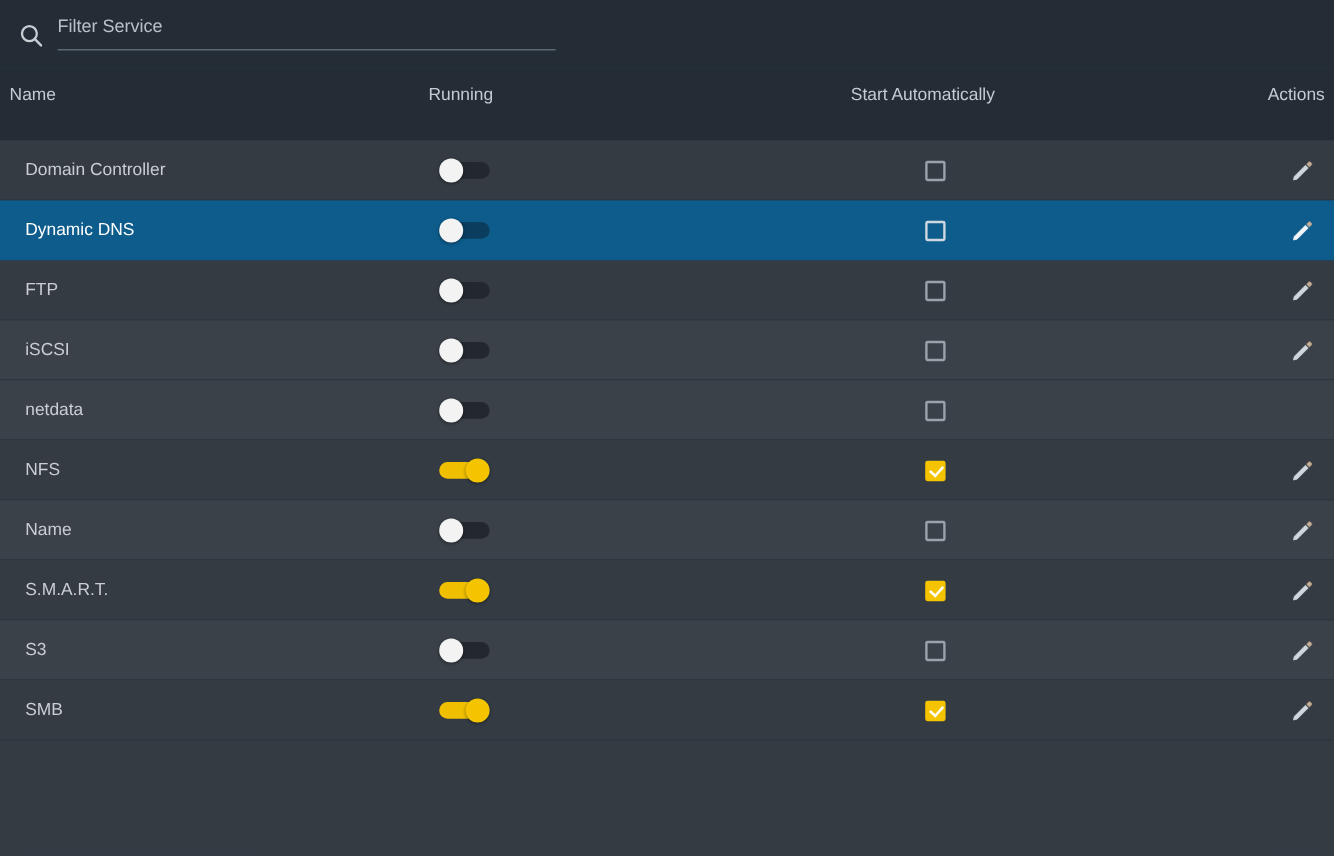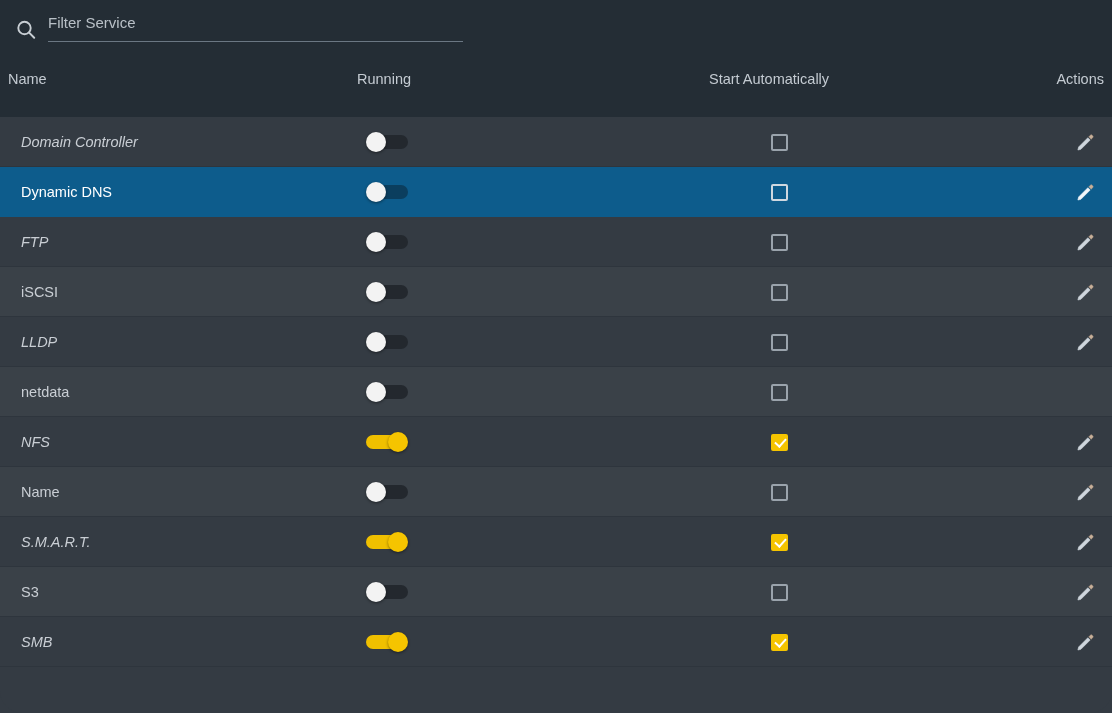--- a/index.html
+++ b/index.html
@@ -93,21 +93,21 @@
     position: relative;
     overflow: hidden;
   }
 
   .row {
     height: 50px;
     position: relative;
     border-bottom: 1px solid #2e353d;
   }
   .row.alt-a { background: #3a4148; }
-  .row.alt-b { background: #343b43; font-style: italic; }
+  .row.alt-b { background: #343b43; }
   .row.selected { background: #0d5c8c; border-bottom-color: #0d5c8c; }
 
   .cell-name {
     position: absolute;
     left: 21px;
     top: 0;
     height: 50px;
     display: flex;
     align-items: center;
     color: #c9ced4;
@@ -325,44 +325,20 @@
 
   <svg width="22" height="22" viewBox="0 0 22 22" aria-hidden="true">
     <path d="M4.6 16.0 L13.9 6.7 L16.2 9.0 L6.9 18.3 L3.9 19.0 Z" fill="#cfd6dd" stroke="#cfd6dd" stroke-width="0.6" stroke-linejoin="round"></path>
     <path d="M14.8 5.8 L16.4 4.2 C16.9 3.7 17.6 3.7 18.1 4.2 L18.8 4.9
              C19.3 5.4 19.3 6.1 18.8 6.6 L17.2 8.2 Z" fill="#c7b09a" stroke="#b49b84" stroke-width="0.5" stroke-linejoin="round"></path>
   </svg>
       </span>
           </span>
         </div>
       </div>
-      <div class="row alt-b">
-        <div class="cell-name">LLDP</div>
-        <div class="cell-toggle">
-          <span class="switch " role="switch" aria-checked="false">
-            <span class="track"></span>
-            <span class="thumb"></span>
-          </span>
-        </div>
-        <div class="cell-check">
-          <span class="checkbox " role="checkbox" aria-checked="false"></span>
-        </div>
-        <div class="cell-actions">
-          <span class="pencil-btn">
-      <span>
-
-  <svg width="22" height="22" viewBox="0 0 22 22" aria-hidden="true">
-    <path d="M4.6 16.0 L13.9 6.7 L16.2 9.0 L6.9 18.3 L3.9 19.0 Z" fill="#cfd6dd" stroke="#cfd6dd" stroke-width="0.6" stroke-linejoin="round"></path>
-    <path d="M14.8 5.8 L16.4 4.2 C16.9 3.7 17.6 3.7 18.1 4.2 L18.8 4.9
-             C19.3 5.4 19.3 6.1 18.8 6.6 L17.2 8.2 Z" fill="#c7b09a" stroke="#b49b84" stroke-width="0.5" stroke-linejoin="round"></path>
-  </svg>
-      </span>
-          </span>
-        </div>
-      </div>
       <div class="row alt-a">
         <div class="cell-name">netdata</div>
         <div class="cell-toggle">
           <span class="switch " role="switch" aria-checked="false">
             <span class="track"></span>
             <span class="thumb"></span>
           </span>
         </div>
         <div class="cell-check">
           <span class="checkbox " role="checkbox" aria-checked="false"></span>

